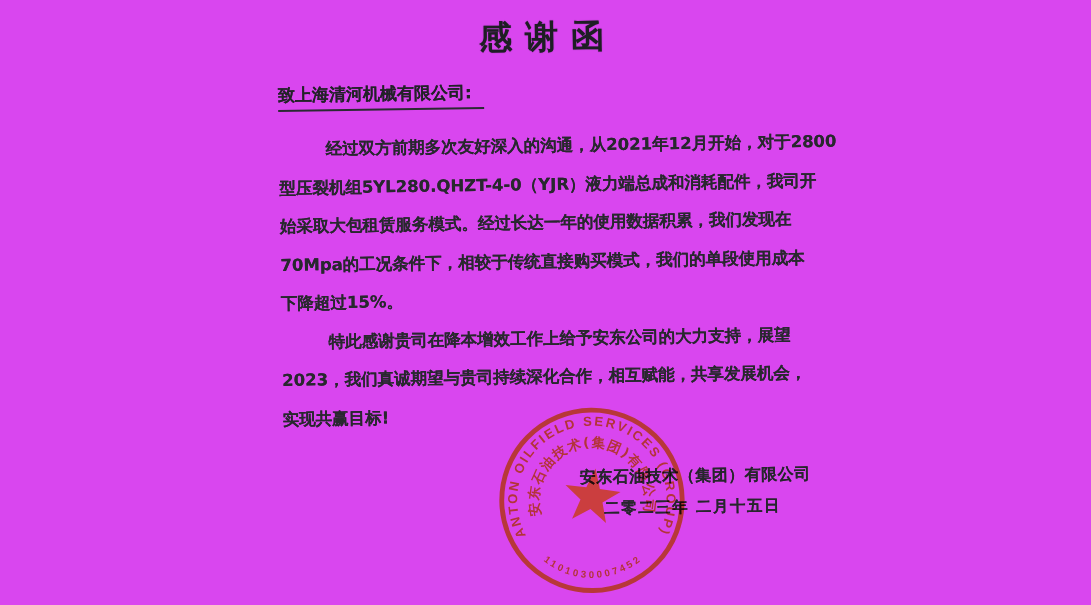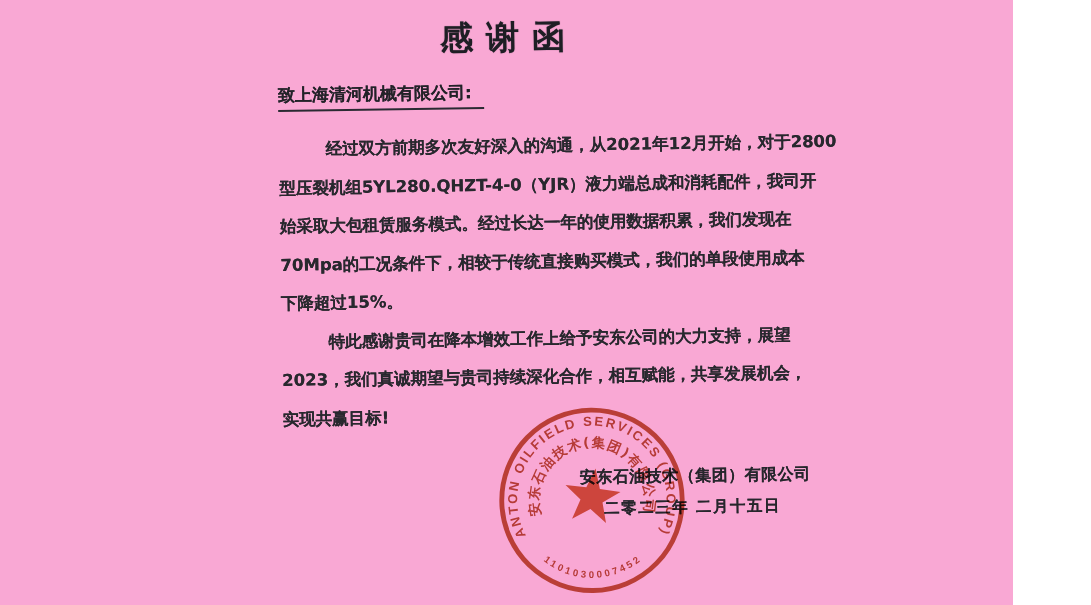--- a/index.html
+++ b/index.html
@@ -2,23 +2,23 @@
 <html><head>
 <meta charset="utf-8">
 <style>
   html, body {
     margin: 0;
     padding: 0;
     background: #ffffff;
   }
   .page {
     position: relative;
-    width: 1013px;
+    width: 1091px;
     height: 605px;
-    background: #f9a8d4;
+    background: #d946ef;
     overflow: hidden;
     font-family: "DejaVu Sans", sans-serif;
   }
   
   .letter {
     position: absolute;
     inset: 0;
     transform: rotate(-0.85deg);
     transform-origin: 545px 300px;
     color: #26262b;

